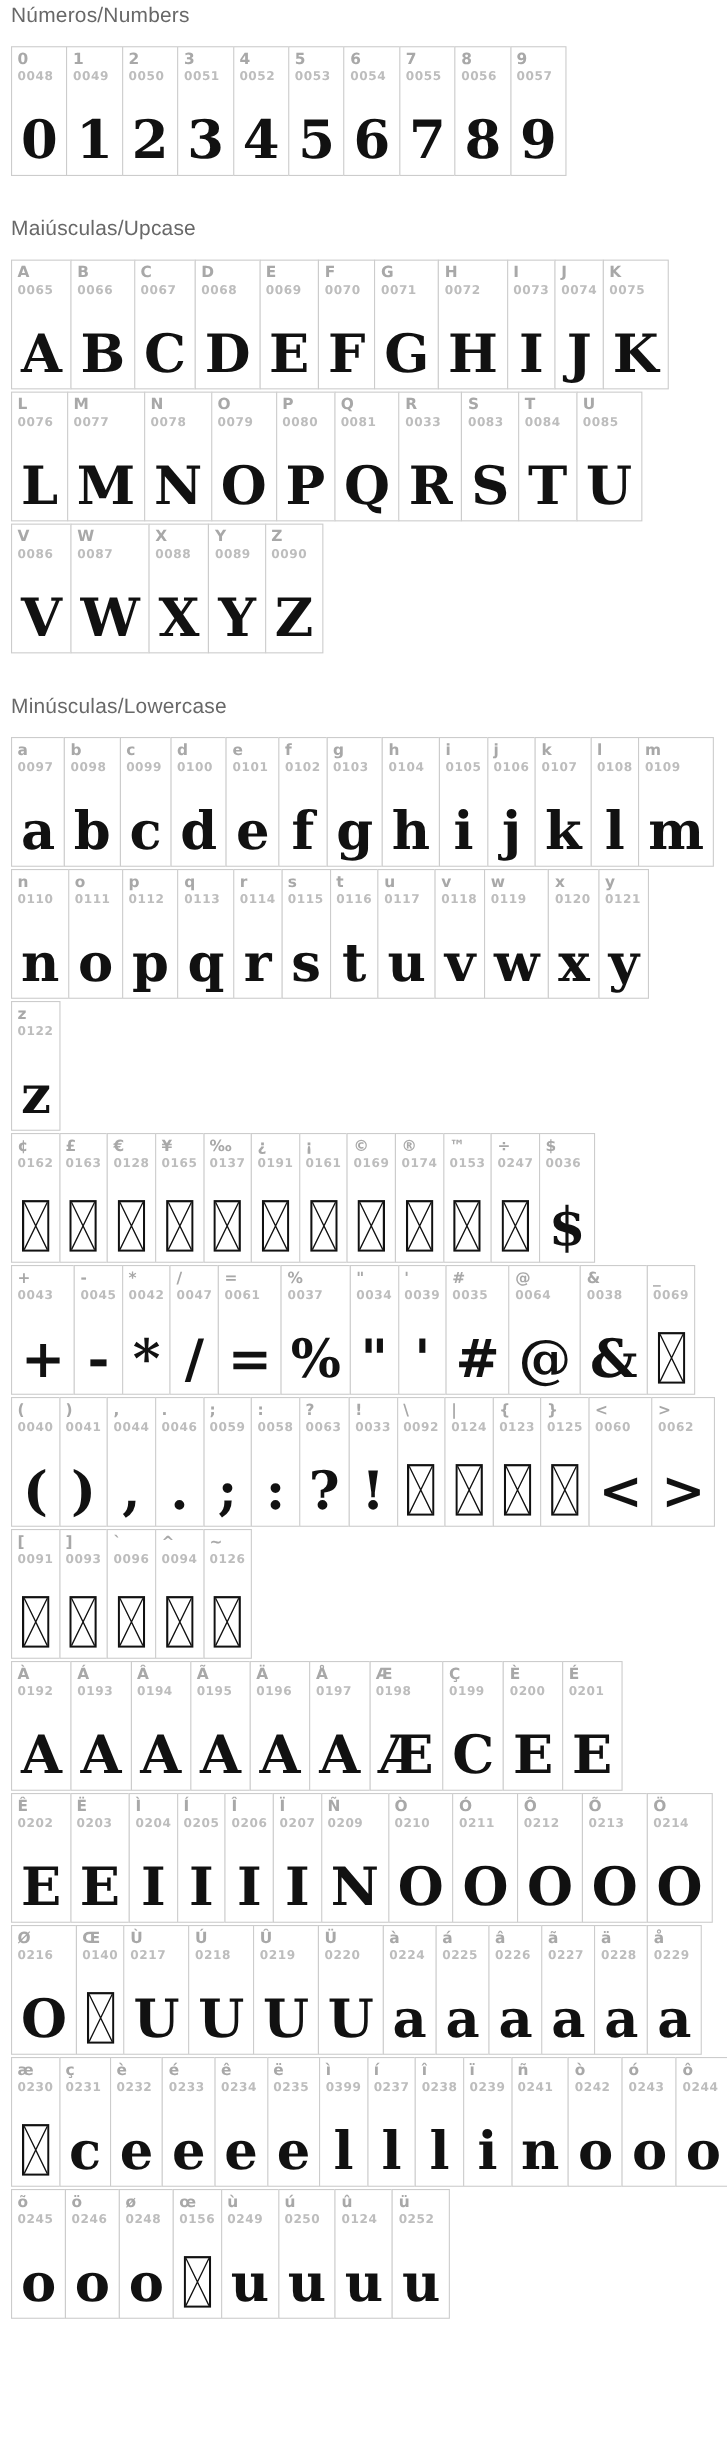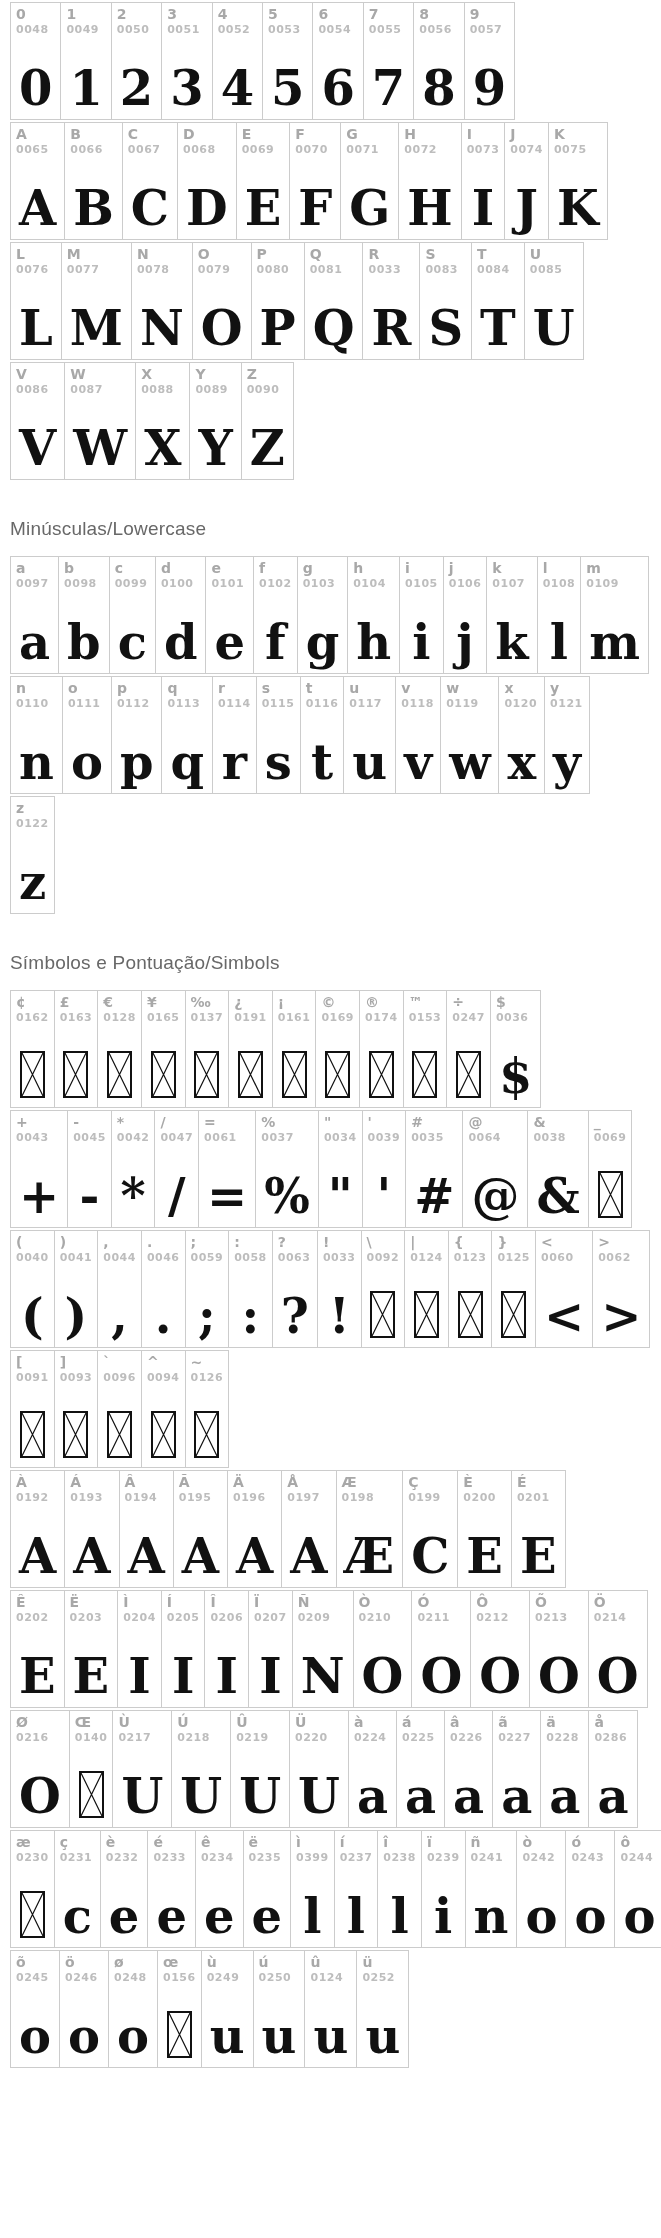--- a/index.html
+++ b/index.html
@@ -40,20 +40,21 @@
     font-size:48px; line-height:1.18; color:var(--glyph);
     padding:0 3px 2px; white-space:pre;
   }
   .nochar{margin-top:auto; align-self:center; margin-bottom:9px;}
 </style>
 </head>
 <body>
 
 <div class="page">
   <section>
+    <h2 class="section-title">Números/Numbers</h2>
     <div class="grid">
         <div class="row">
           <div class="cell">
             <div class="ch">0</div>
             <div class="code">0048</div>
             <div class="glyph">0</div>
           </div>
           <div class="cell">
             <div class="ch">1</div>
             <div class="code">0049</div>
@@ -96,20 +97,21 @@
           </div>
           <div class="cell">
             <div class="ch">9</div>
             <div class="code">0057</div>
             <div class="glyph">9</div>
           </div>
         </div>
       </div>
   </section>
   <section>
+    <h2 class="section-title">Maiúsculas/Upcase</h2>
     <div class="grid">
         <div class="row">
           <div class="cell">
             <div class="ch">A</div>
             <div class="code">0065</div>
             <div class="glyph">A</div>
           </div>
           <div class="cell">
             <div class="ch">B</div>
             <div class="code">0066</div>
@@ -377,21 +379,20 @@
         <div class="row">
           <div class="cell">
             <div class="ch">z</div>
             <div class="code">0122</div>
             <div class="glyph">z</div>
           </div>
         </div>
       </div>
   </section>
   <section>
-    <h2 class="section-title">Símbolos e Pontuação/Simbols</h2>
     <div class="grid">
         <div class="row">
           <div class="cell">
             <div class="ch">¢</div>
             <div class="code">0162</div>
             <svg class="nochar" width="25" height="47" viewBox="0 0 25 47">
               <rect x="1" y="1" width="23" height="45" fill="none" stroke="#111" stroke-width="2"></rect>
               <path d="M2 2 L23 45 M23 2 L2 45" stroke="#111" stroke-width="1.2" fill="none"></path>
             </svg>
           </div>
@@ -844,21 +845,21 @@
             <div class="code">0227</div>
             <div class="glyph">a</div>
           </div>
           <div class="cell">
             <div class="ch">ä</div>
             <div class="code">0228</div>
             <div class="glyph">a</div>
           </div>
           <div class="cell">
             <div class="ch">å</div>
-            <div class="code">0286</div>
+            <div class="code">0229</div>
             <div class="glyph">a</div>
           </div>
         </div>
         <div class="row">
           <div class="cell">
             <div class="ch">æ</div>
             <div class="code">0230</div>
             <svg class="nochar" width="25" height="47" viewBox="0 0 25 47">
               <rect x="1" y="1" width="23" height="45" fill="none" stroke="#111" stroke-width="2"></rect>
               <path d="M2 2 L23 45 M23 2 L2 45" stroke="#111" stroke-width="1.2" fill="none"></path>

